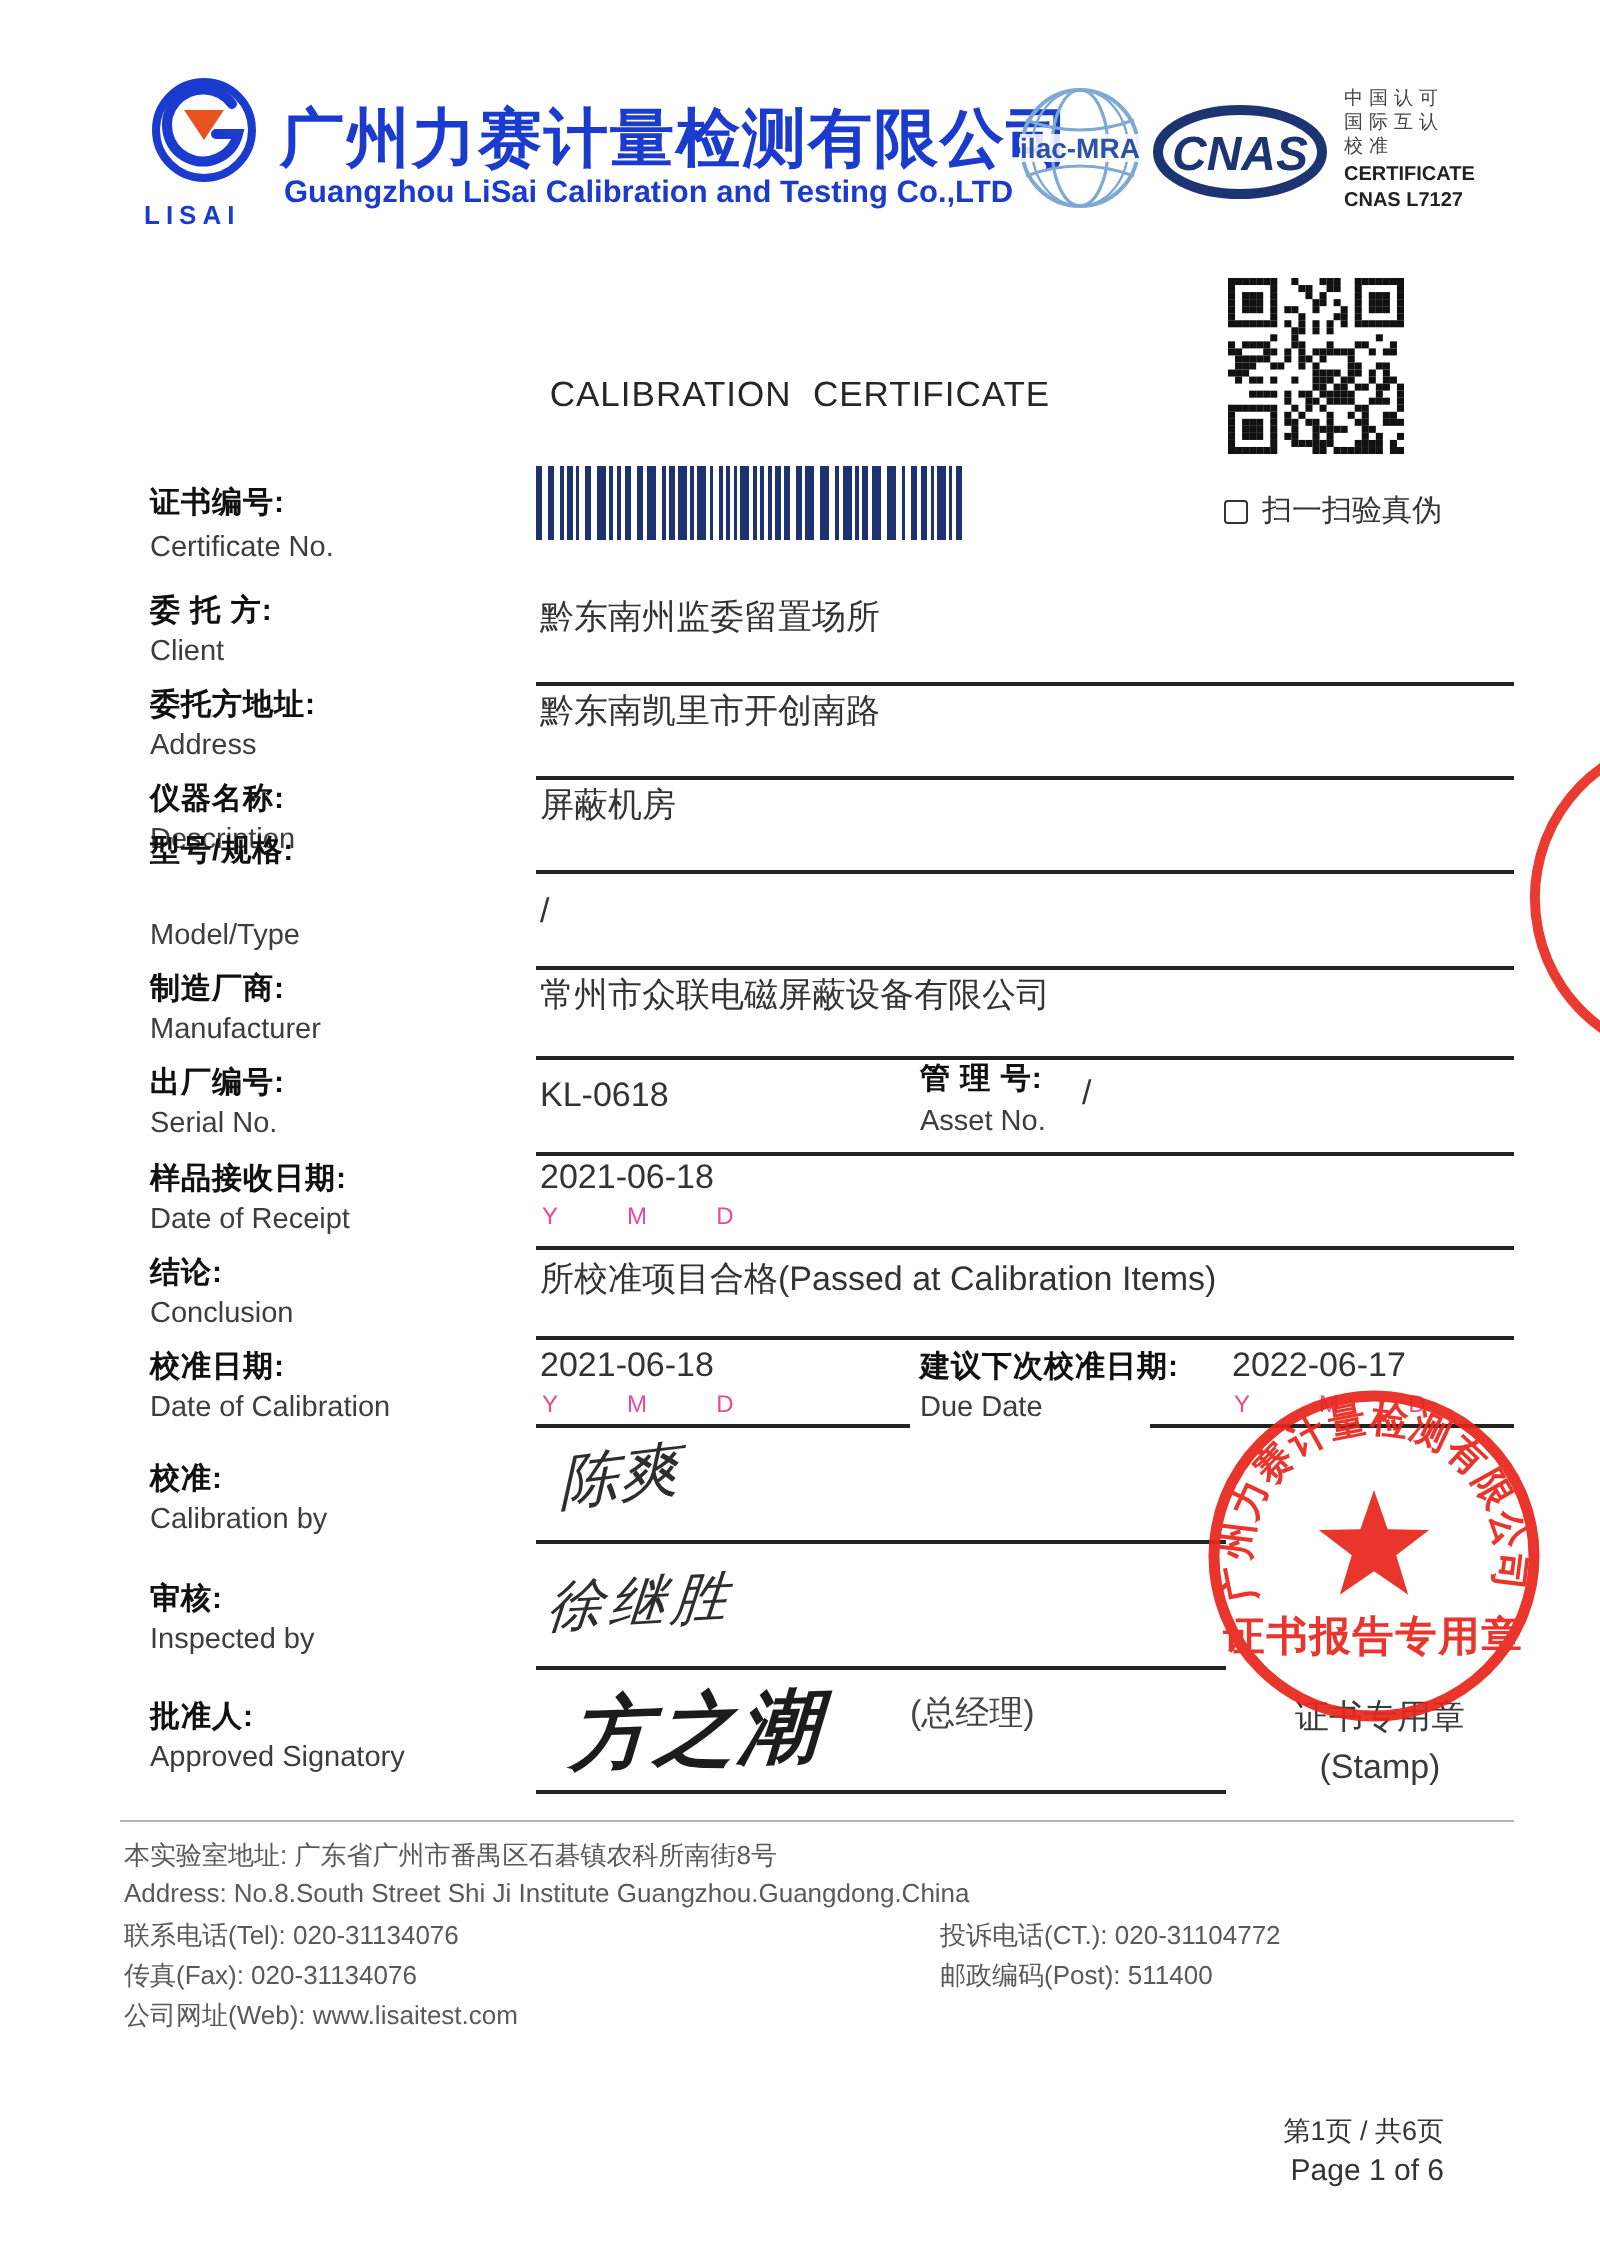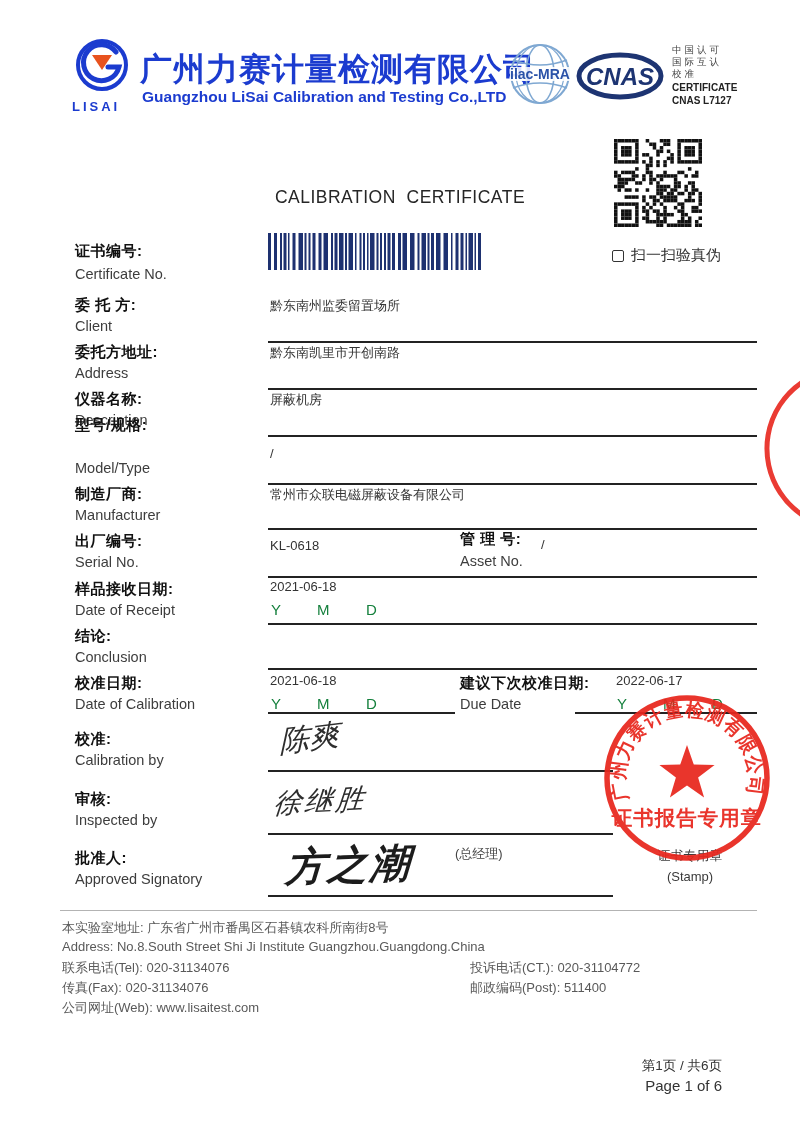--- a/index.html
+++ b/index.html
@@ -6,22 +6,22 @@
   html,body { background:#ffffff; }
   .page {
     position:relative; width:800px; height:1131px; margin:0 auto;
     background:#ffffff; overflow:hidden;
     font-family:"Liberation Sans","DejaVu Sans",sans-serif;
     color:#222;
   }
   .abs { position:absolute; }
   .label-cn { font-weight:bold; font-size:15px; color:#111; letter-spacing:.5px; white-space:pre; }
   .label-en { font-size:14.5px; color:#3d3d3d; white-space:pre; }
-  .value    { font-size:13px; color:#333; white-space:pre; }
-  .ymd      { font-size:15px; color:#15803d; word-spacing:14px; white-space:pre; }
+  .value    { font-size:17px; color:#333; white-space:pre; }
+  .ymd      { font-size:12px; color:#ec4899; word-spacing:14px; white-space:pre; }
   .uline    { position:absolute; border-top:2px solid #232323; height:0; }
   .brand-cn { font-size:32px; font-weight:bold; color:#1b3bcf; letter-spacing:1px; white-space:nowrap; }
   .brand-en { font-size:15.5px; font-weight:bold; color:#1b3bcf; white-space:nowrap; }
   .title-cn { font-size:35px; font-weight:bold; color:#141414; letter-spacing:30px; white-space:nowrap; }
   .title-en { font-size:17.5px; color:#262626; letter-spacing:.5px; white-space:pre; }
   .accr-cjk { font-size:9.5px; color:#444; letter-spacing:3px; line-height:12px; white-space:pre; }
   .accr-lat { font-size:10px; font-weight:bold; color:#222; line-height:12.5px; white-space:pre; }
   .scan-row { display:flex; align-items:center; gap:7px; }
   .scan-box { width:12px; height:12px; border:1.8px solid #333; border-radius:2px; }
   .scan-txt { font-size:15px; color:#333; white-space:pre; }
@@ -470,20 +470,21 @@
   <div class="uline" style="left:268px; top:576px; width:489px;"></div>
 
   <div class="abs label-cn" style="left:75px; top:580px;">样品接收日期:</div>
   <div class="abs label-en" style="left:75px; top:602px;">Date of Receipt</div>
   <div class="abs value" style="left:270px; top:579px;">2021-06-18</div>
   <div class="abs ymd" style="left:271px; top:601px;">Y  M  D</div>
   <div class="uline" style="left:268px; top:623px; width:489px;"></div>
 
   <div class="abs label-cn" style="left:75px; top:627px;">结论:</div>
   <div class="abs label-en" style="left:75px; top:649px;">Conclusion</div>
+  <div class="abs value" style="left:270px; top:628px;">所校准项目合格(Passed at Calibration Items)</div>
   <div class="uline" style="left:268px; top:668px; width:489px;"></div>
 
   <div class="abs label-cn" style="left:75px; top:674px;">校准日期:</div>
   <div class="abs label-en" style="left:75px; top:696px;">Date of Calibration</div>
   <div class="abs value" style="left:270px; top:673px;">2021-06-18</div>
   <div class="abs ymd" style="left:271px; top:695px;">Y  M  D</div>
   <div class="abs label-cn" style="left:460px; top:674px;">建议下次校准日期:</div>
   <div class="abs label-en" style="left:460px; top:696px;text-align:center;">Due Date</div>
   <div class="abs value" style="left:616px; top:673px;">2022-06-17</div>
   <div class="abs ymd" style="left:617px; top:695px;">Y  M  D</div>

